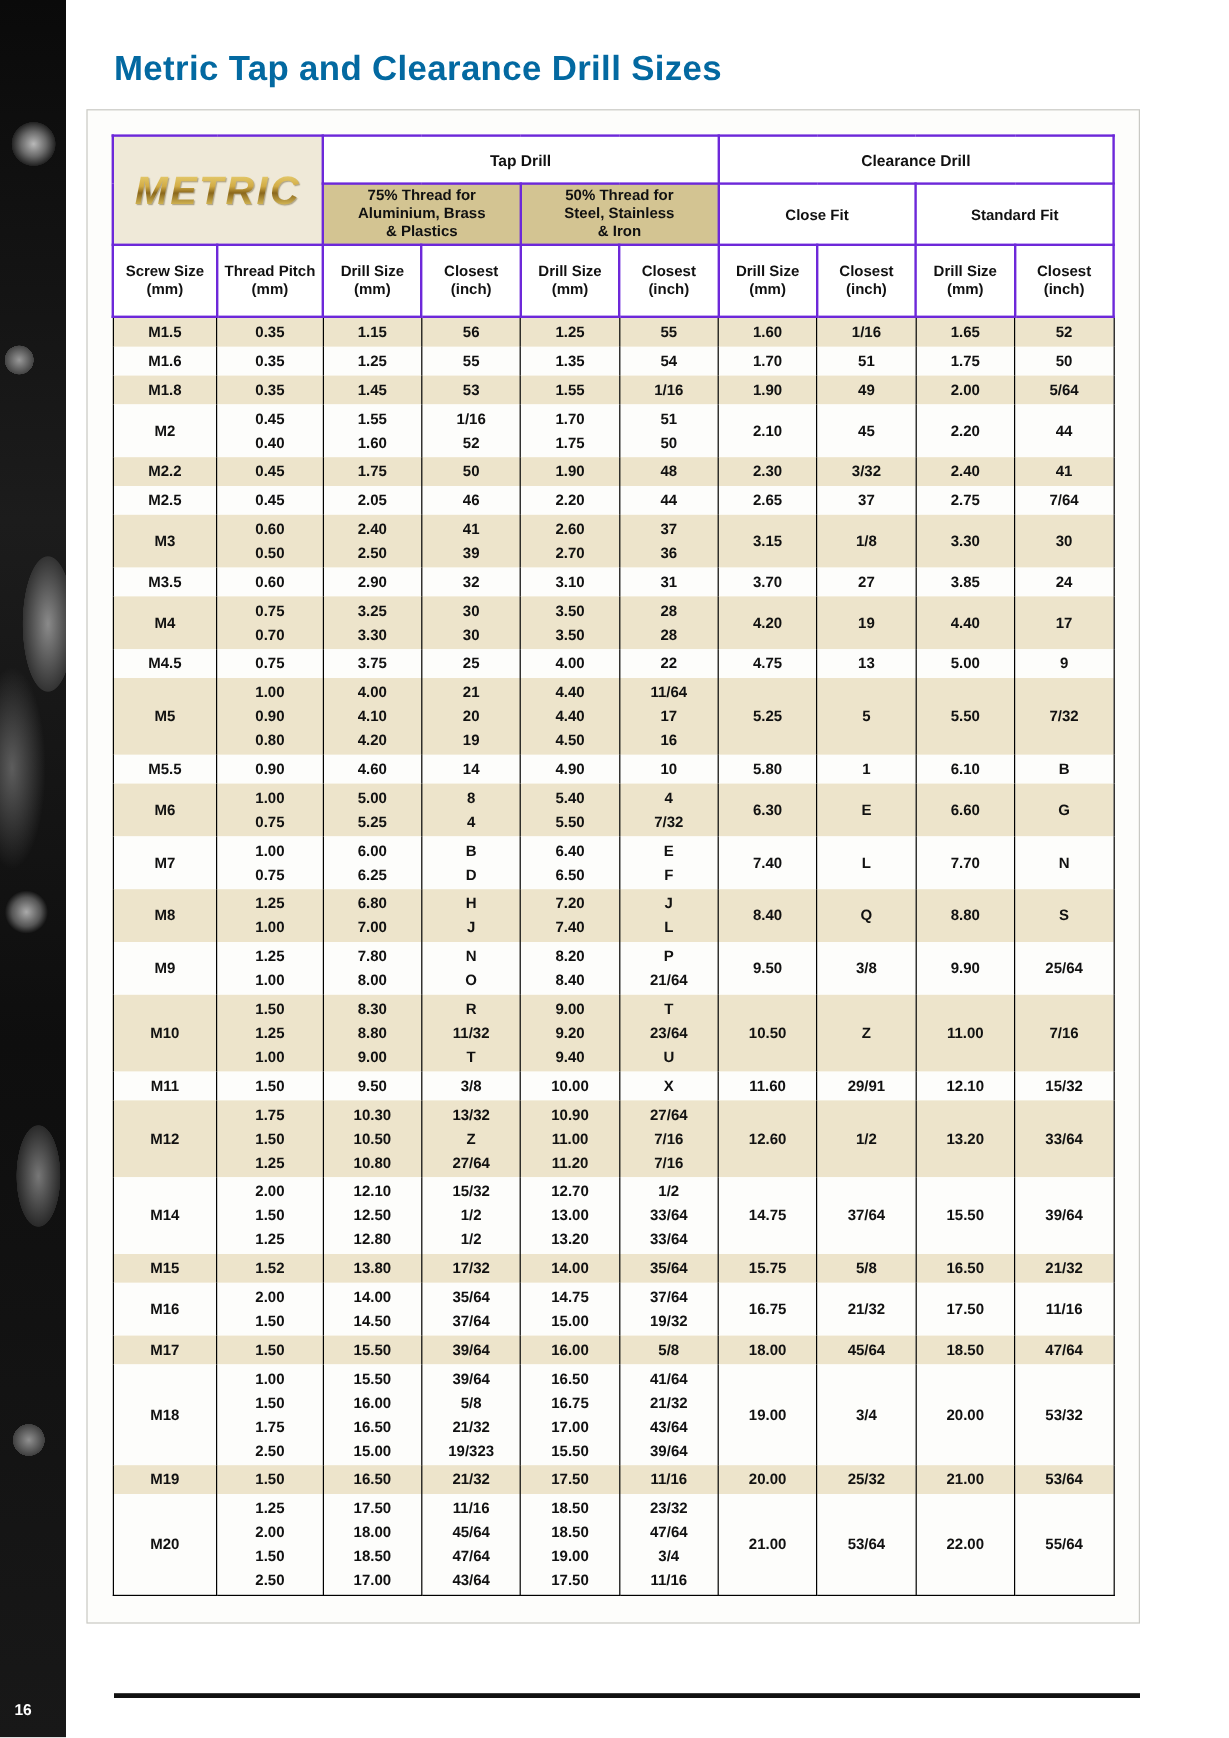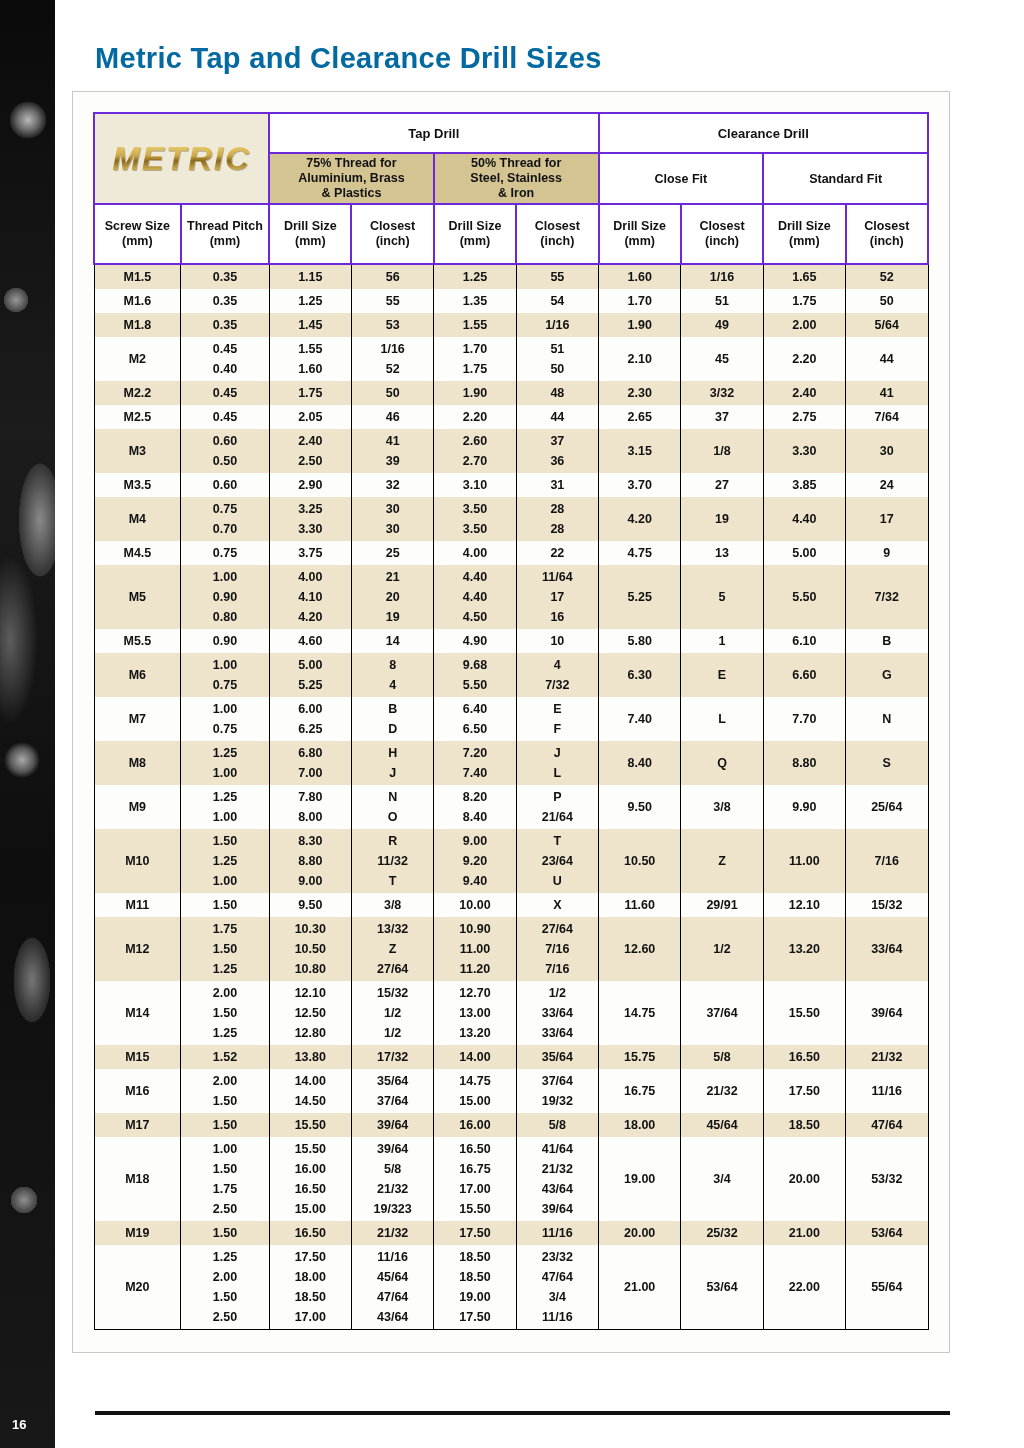--- a/index.html
+++ b/index.html
@@ -573,21 +573,21 @@
               </td>
               <td>
                 <div class="ln">5.00</div>
                 <div class="ln">5.25</div>
               </td>
               <td>
                 <div class="ln">8</div>
                 <div class="ln">4</div>
               </td>
               <td>
-                <div class="ln">9.68</div>
+                <div class="ln">5.40</div>
                 <div class="ln">5.50</div>
               </td>
               <td>
                 <div class="ln">4</div>
                 <div class="ln">7/32</div>
               </td>
               <td>
                 <div class="ln">6.30</div>
               </td>
               <td>

